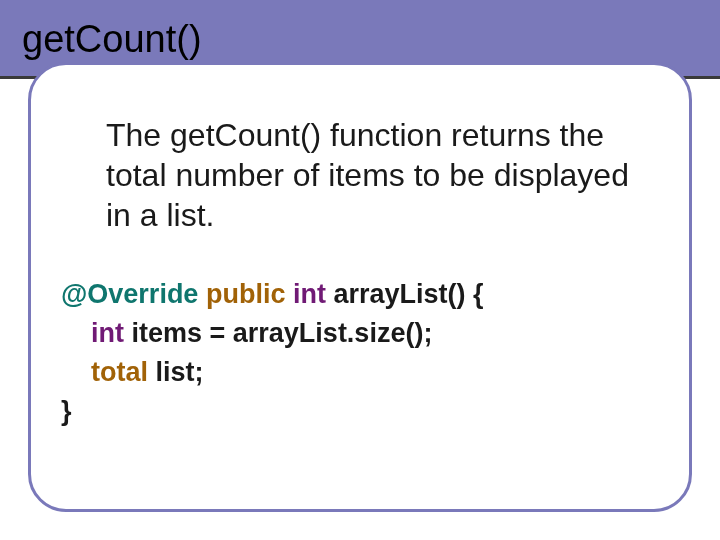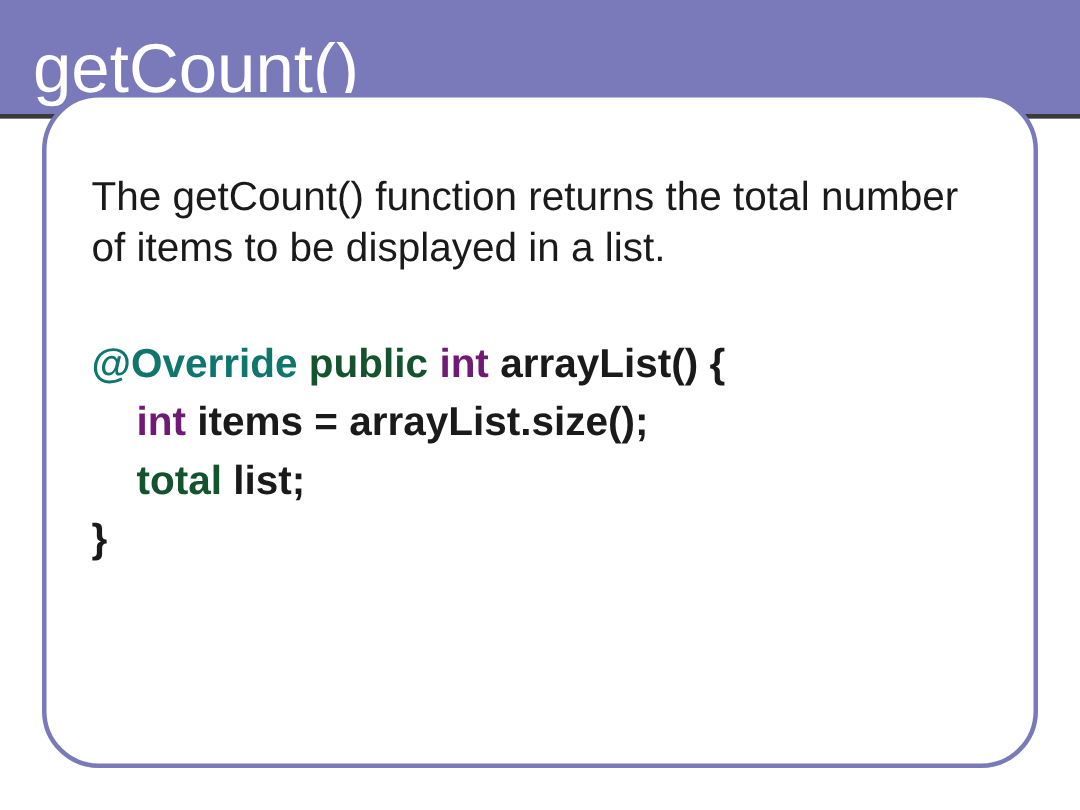--- a/index.html
+++ b/index.html
@@ -17,54 +17,55 @@
     left: 0;
     right: 0;
     height: 76px;
     background: #7a79ba;
     border-bottom: 3px solid #3a3a3a;
   }
   .title {
     position: absolute;
     top: 18px;
     left: 22px;
-    color: #ffffff;
-    font-size: 46px;
+    color: #000000;
+    font-size: 38px;
     font-weight: 400;
   }
   .content-box {
     position: absolute;
     top: 62px;
     left: 28px;
     right: 28px;
     bottom: 28px;
     background: #ffffff;
     border: 3px solid #7a79ba;
     border-radius: 38px;
     padding: 50px 30px 30px 30px;
     box-sizing: border-box;
   }
   .desc {
-    font-size: 27px;
+    font-size: 32px;
     color: #1a1a1a;
     line-height: 1.25;
     margin-bottom: 40px;
+    margin-left: 45px;
   }
   .code {
     font-size: 27px;
     font-weight: bold;
     line-height: 1.45;
     color: #1a1a1a;
   }
   .code .indent {
     display: inline-block;
     width: 30px;
   }
   .t-gray { color: #0f766e; }
-  .t-purple { color: #14532d; text-align: right; }
+  .t-purple { color: #a16207; text-align: right; }
   .t-teal { color: #701a75; }
   .t-black { color: #1a1a1a; }
 </style>
 </head>
 <body>
 
 <div class="header-bar">
   <div class="title">getCount()</div>
 </div>
 

